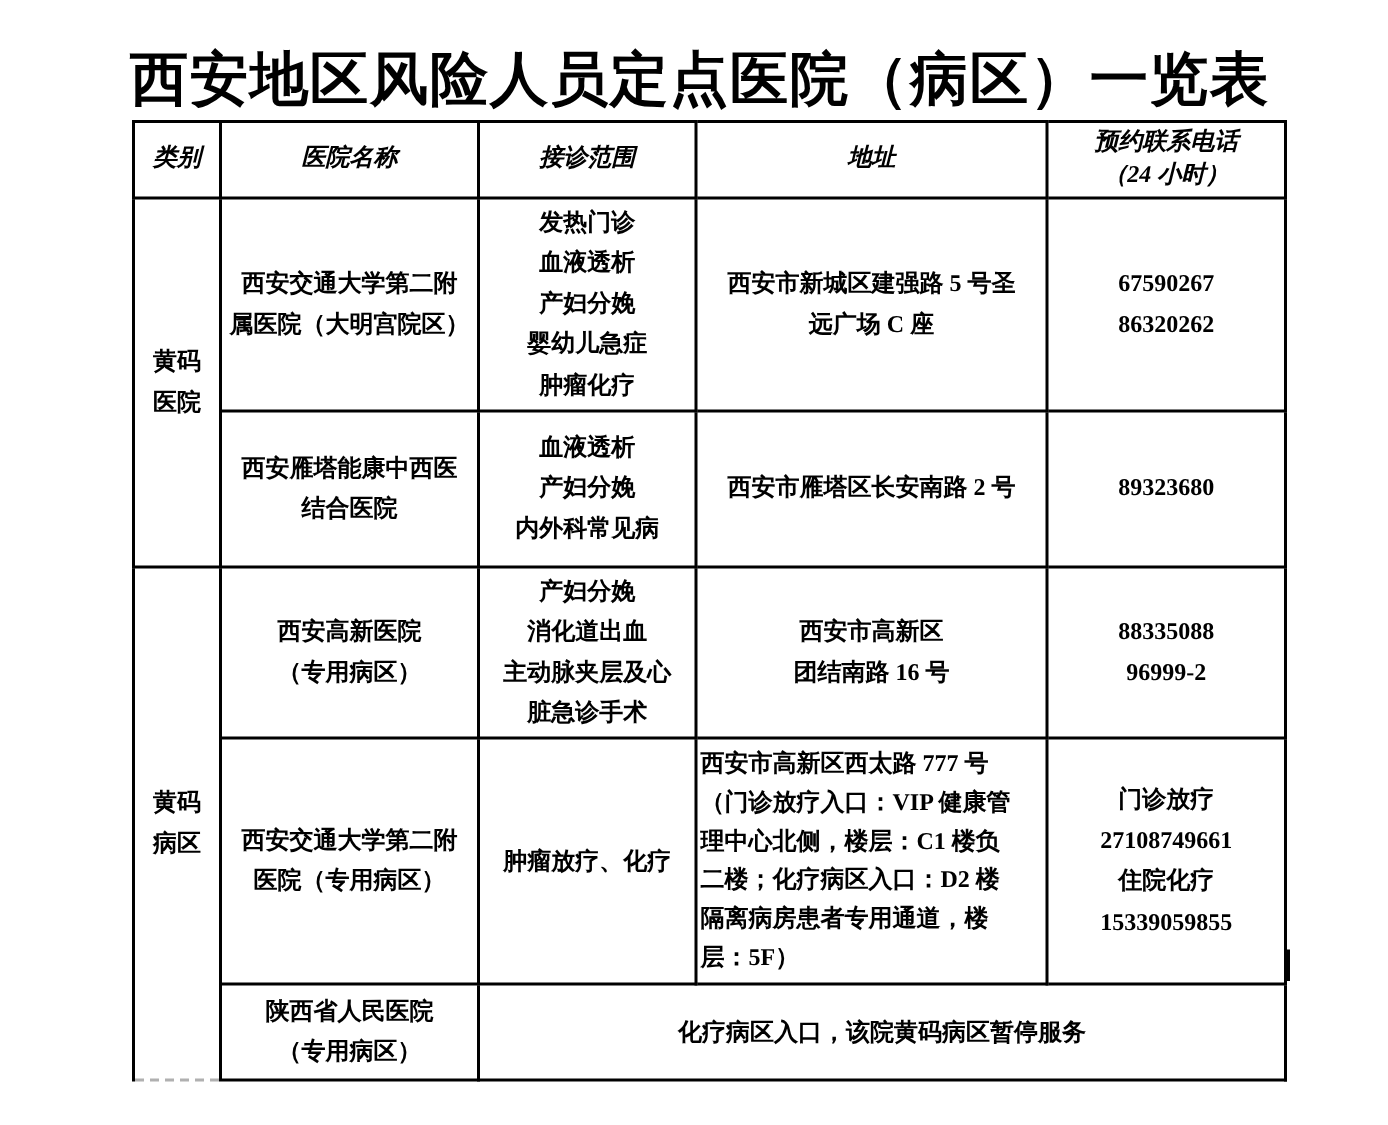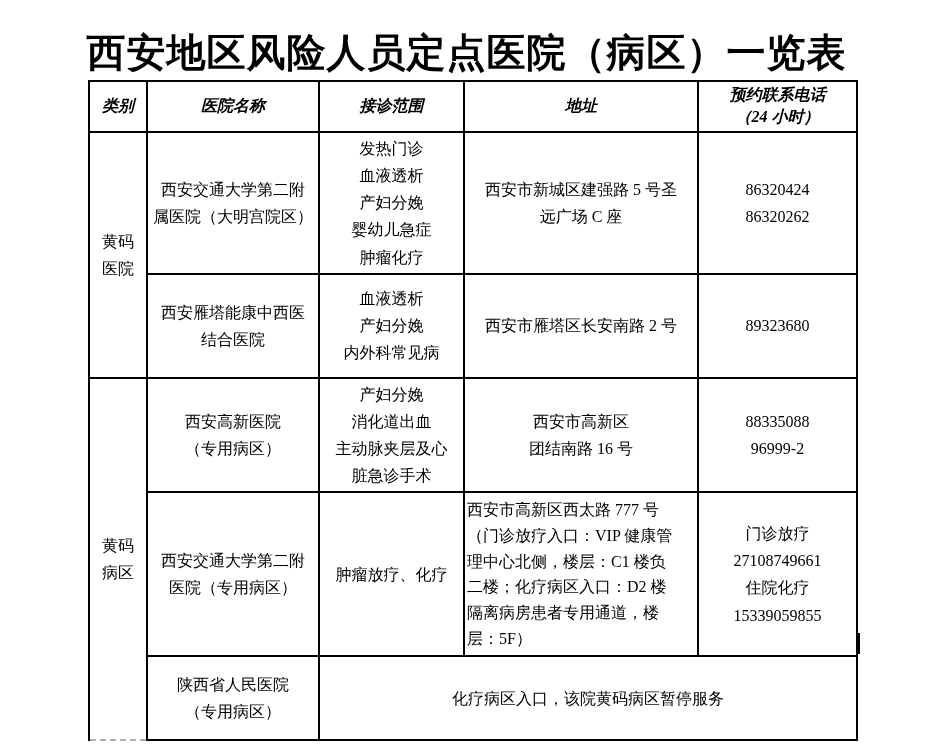--- a/index.html
+++ b/index.html
@@ -33,32 +33,32 @@
     table-layout: fixed;
   }
   .hospital-table th, .hospital-table td {
     border: 2px solid #000000;
     font-size: 16px;
     line-height: 1.7;
     text-align: center;
     vertical-align: middle;
     white-space: pre-line;
     padding: 2px 3px;
-    font-weight: normal;
+    font-weight: bold;
   }
   .hospital-table thead th {
     font-weight: bold;
     line-height: 1.4;
   }
   .row-header  { height: 48px; font-style: italic; }
   .row-1 { height: 140px; }
   .row-2 { height: 104px; }
   .row-3 { height: 110px; }
   .row-4 { height: 164px; }
-  .row-5 { height: 84px; }
+  .row-5 { height: 64px; }
   td.cell-address-long {
     text-align: left;
     padding: 2px 1px 2px 2px;
     line-height: 1.62;
   }
   td.cat-cell-bottom { border-bottom: 2px dashed #b0b0b0; }
   .text-cursor {
     position: absolute;
     left: 856px;
     top: 633px;
@@ -98,21 +98,21 @@
 医院</td>
         <td>西安交通大学第二附
 属医院（大明宫院区）</td>
         <td>发热门诊
 血液透析
 产妇分娩
 婴幼儿急症
 肿瘤化疗</td>
         <td>西安市新城区建强路 5 号圣
 远广场 C 座</td>
-        <td>86320424
+        <td>67590267
 86320262</td>
       </tr>
       <tr class="row-2">
         <td>西安雁塔能康中西医
 结合医院</td>
         <td>血液透析
 产妇分娩
 内外科常见病</td>
         <td>西安市雁塔区长安南路 2 号</td>
         <td>89323680</td>

